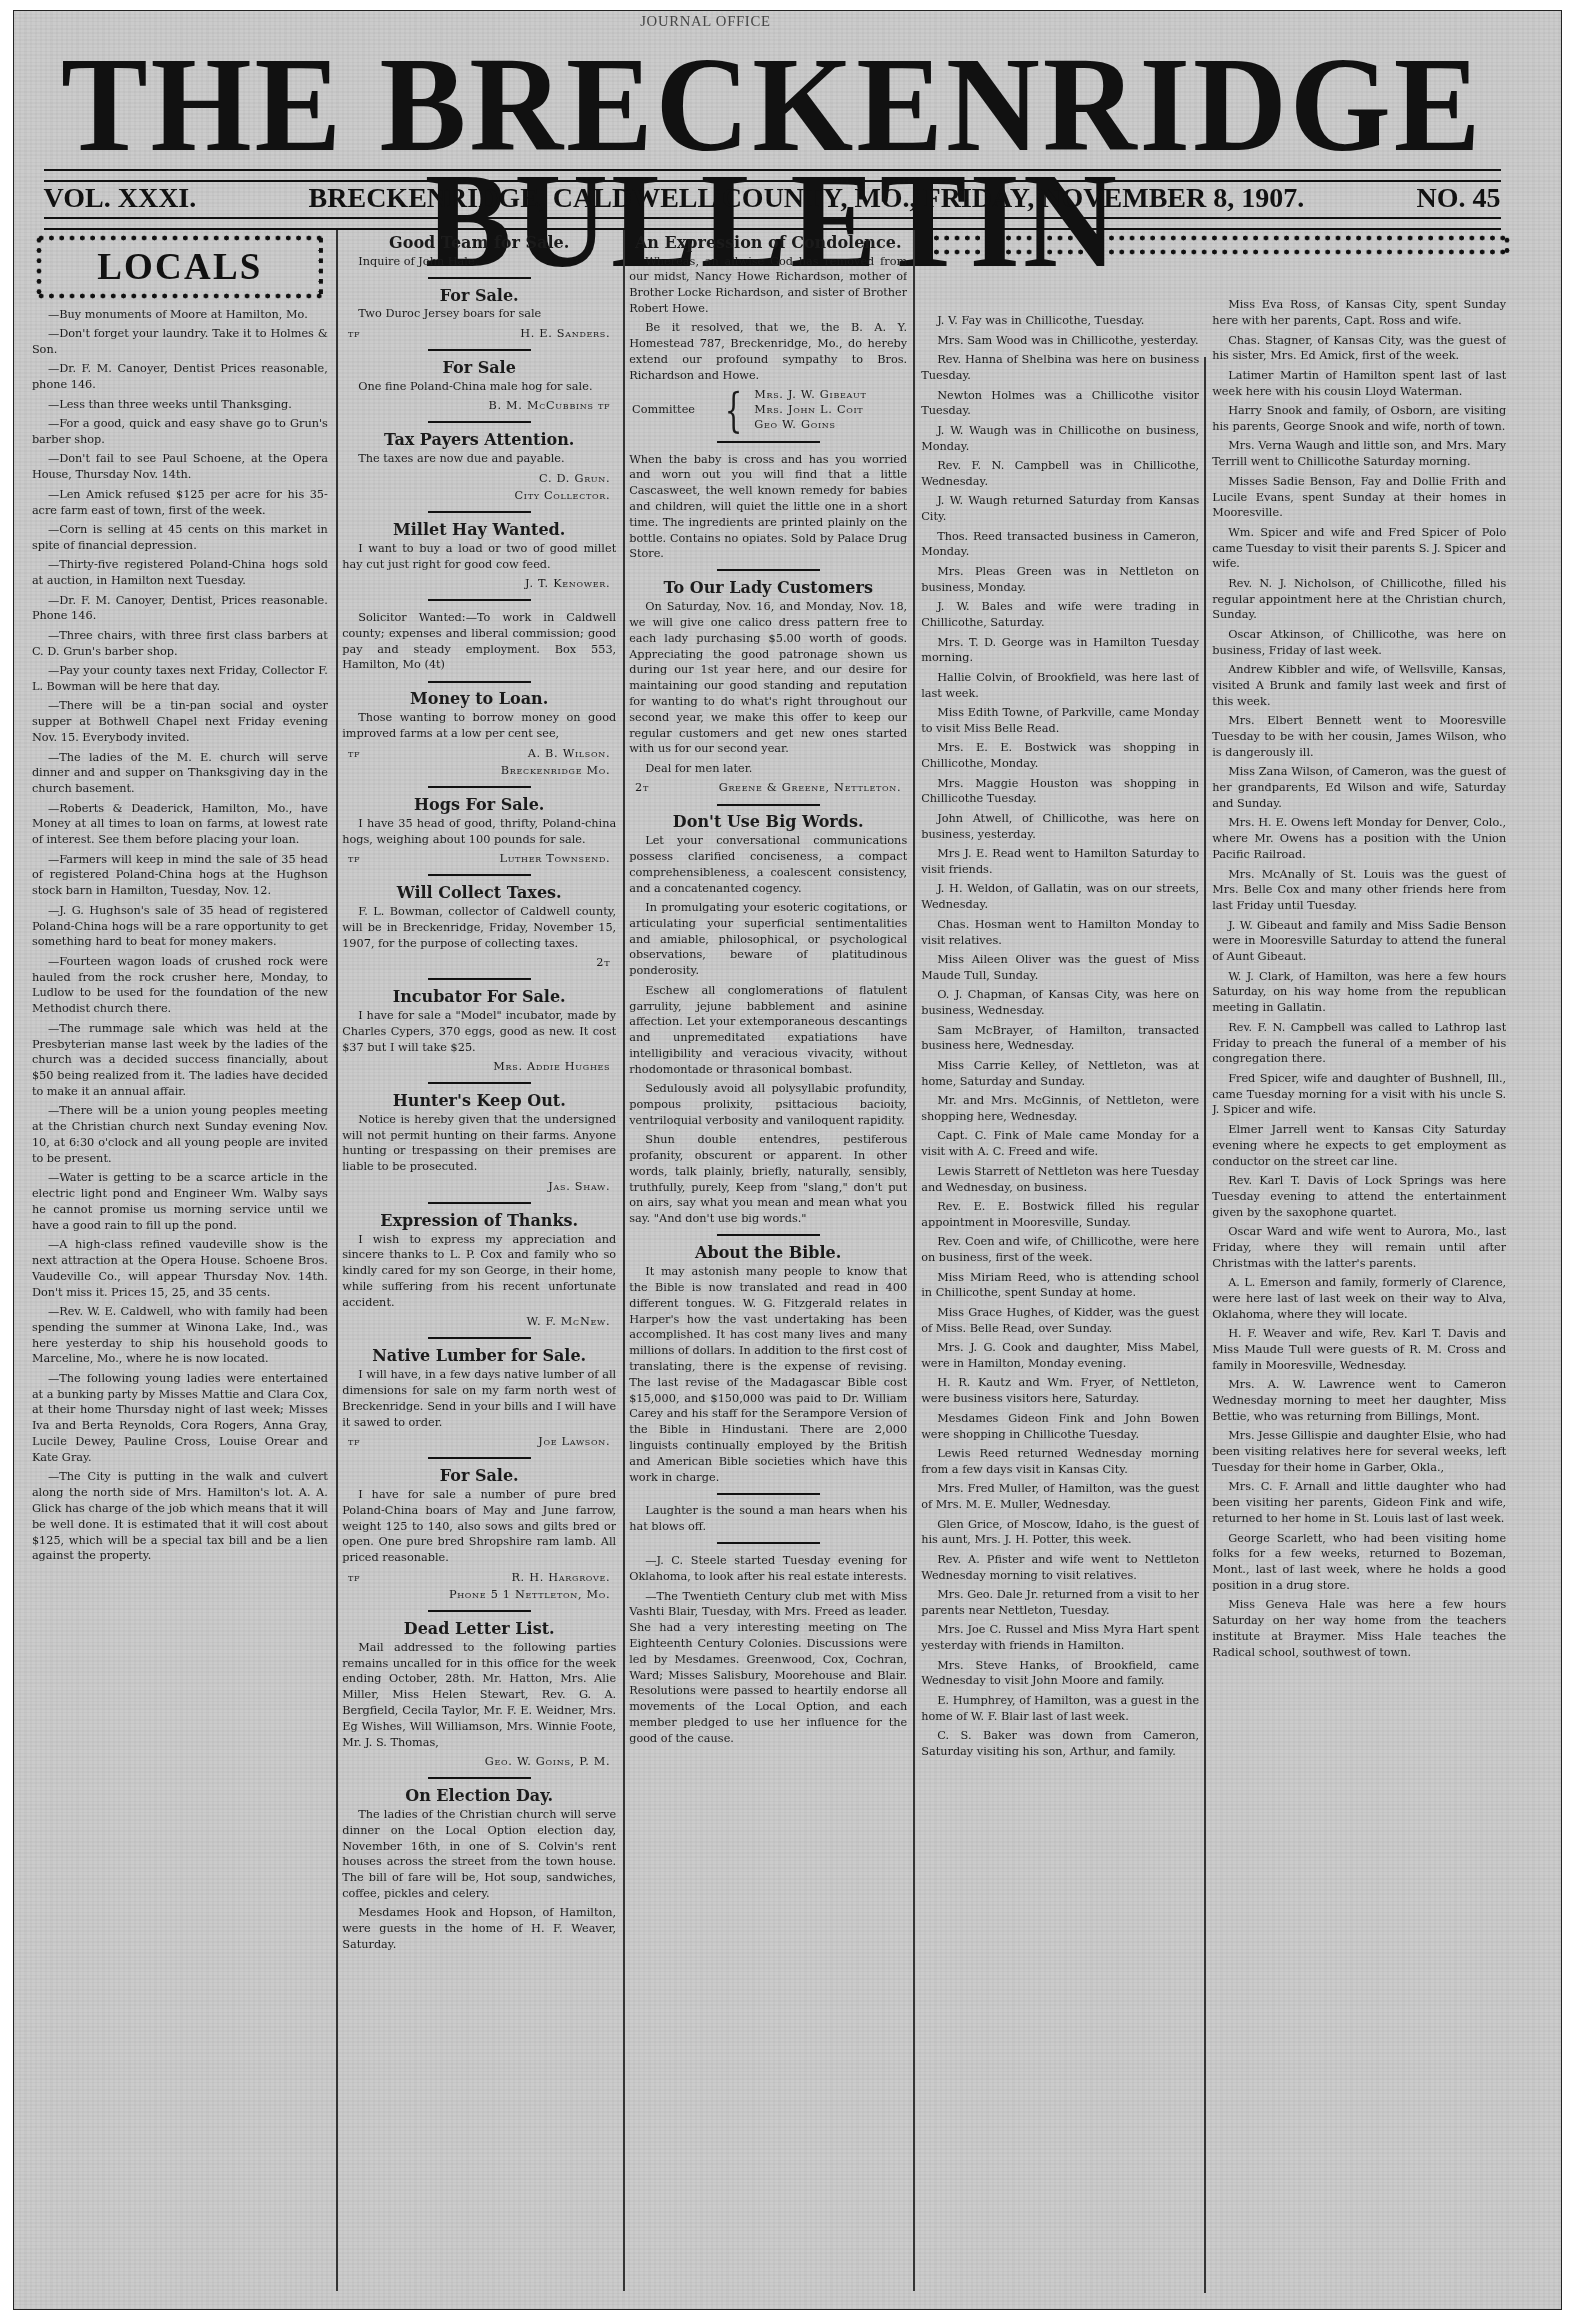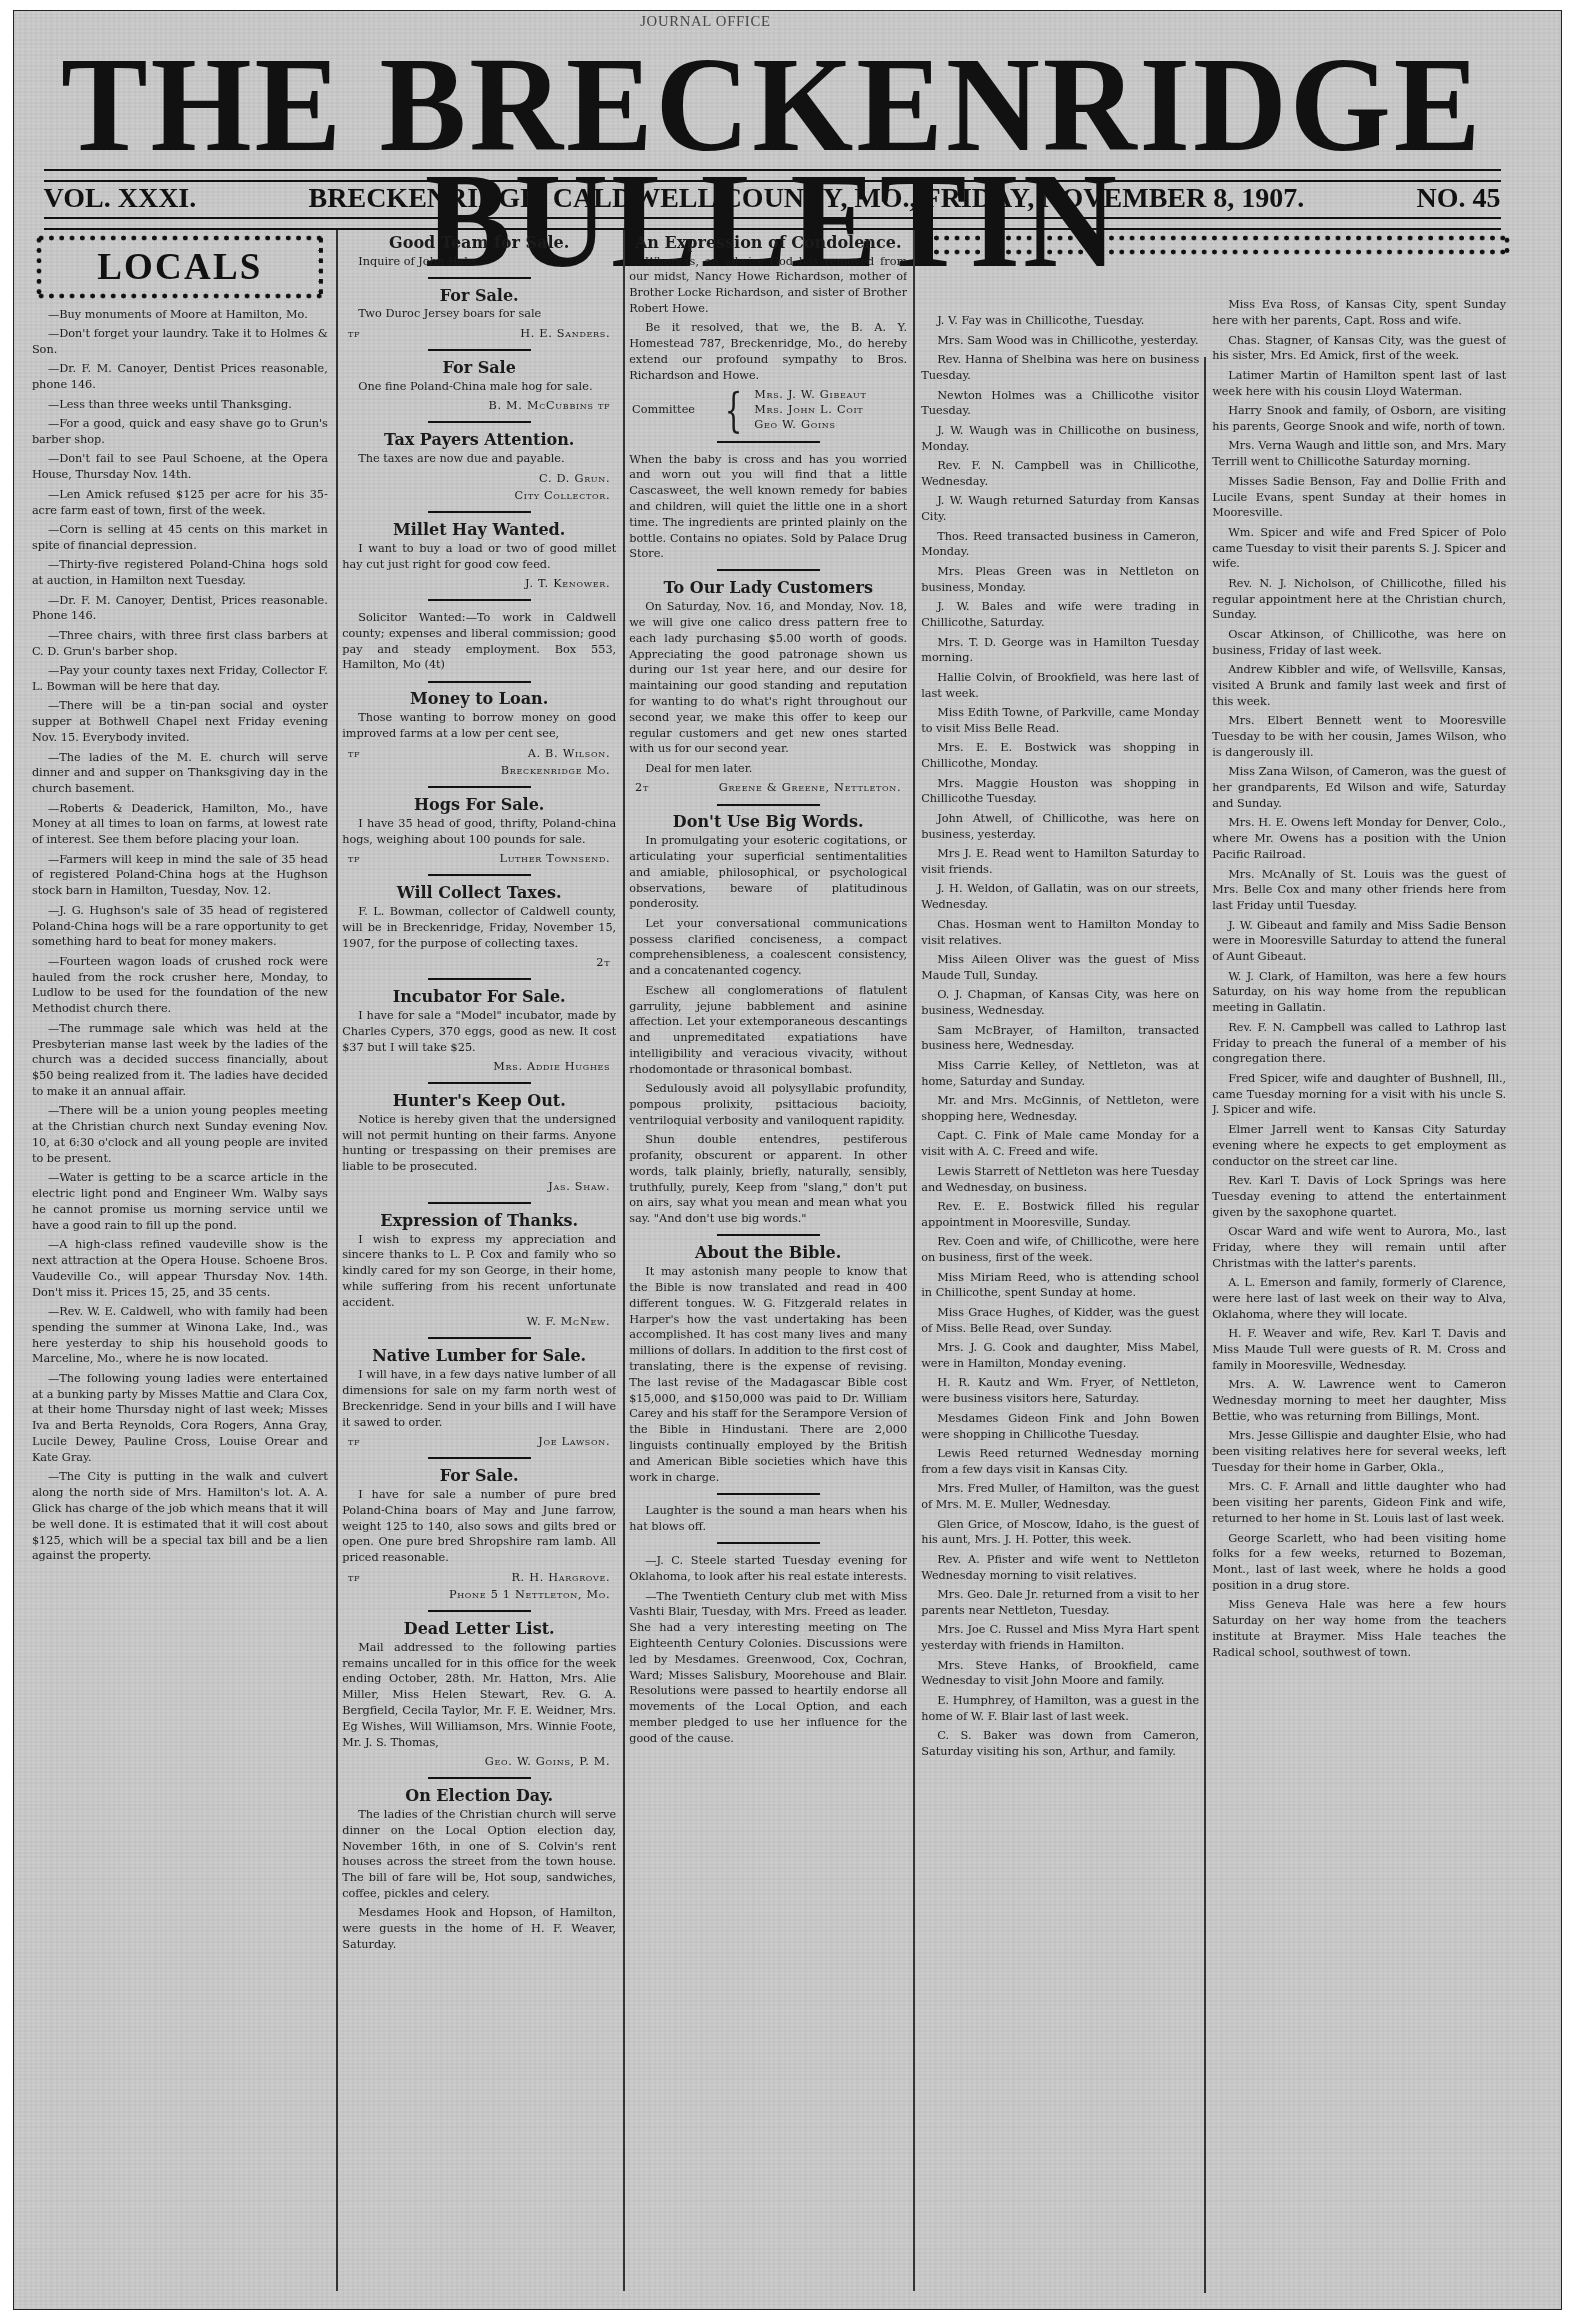--- a/index.html
+++ b/index.html
@@ -275,22 +275,22 @@
     <div class="short-rule"></div>
     <div class="head">To Our Lady Customers</div>
     <p>On Saturday, Nov. 16, and Monday, Nov. 18, we will give one calico dress pattern free to each lady purchasing $5.00 worth of goods. Appreciating the good patronage shown us during our 1st year here, and our desire for maintaining our good standing and reputation for wanting to do what's right throughout our second year, we make this offer to keep our regular customers and get new ones started with us for our second year.</p>
     <p>Deal for men later.</p>
     <div class="sig-row">
       <span>2t</span>
       <span>Greene &amp; Greene, Nettleton.</span>
     </div>
     <div class="short-rule"></div>
     <div class="head">Don't Use Big Words.</div>
+    <p>Let your conversational communications possess clarified conciseness, a compact comprehensibleness, a coalescent consistency, and a concatenanted cogency.</p>
     <p>In promulgating your esoteric cogitations, or articulating your superficial sentimentalities and amiable, philosophical, or psychological observations, beware of platitudinous ponderosity.</p>
-    <p>Let your conversational communications possess clarified conciseness, a compact comprehensibleness, a coalescent consistency, and a concatenanted cogency.</p>
     <p>Eschew all conglomerations of flatulent garrulity, jejune babblement and asinine affection. Let your extemporaneous descantings and unpremeditated expatiations have intelligibility and veracious vivacity, without rhodomontade or thrasonical bombast.</p>
     <p>Sedulously avoid all polysyllabic profundity, pompous prolixity, psittacious bacioity, ventriloquial verbosity and vaniloquent rapidity.</p>
     <p>Shun double entendres, pestiferous profanity, obscurent or apparent. In other words, talk plainly, briefly, naturally, sensibly, truthfully, purely, Keep from "slang," don't put on airs, say what you mean and mean what you say. "And don't use big words."</p>
     <div class="short-rule"></div>
     <div class="head">About the Bible.</div>
     <p>It may astonish many people to know that the Bible is now translated and read in 400 different tongues. W. G. Fitzgerald relates in Harper's how the vast undertaking has been accomplished. It has cost many lives and many millions of dollars. In addition to the first cost of translating, there is the expense of revising. The last revise of the Madagascar Bible cost $15,000, and $150,000 was paid to Dr. William Carey and his staff for the Serampore Version of the Bible in Hindustani. There are 2,000 linguists continually employed by the British and American Bible societies which have this work in charge.</p>
     <div class="short-rule"></div>
     <p>Laughter is the sound a man hears when his hat blows off.</p>
     <div class="short-rule"></div>
     <p>—J. C. Steele started Tuesday evening for Oklahoma, to look after his real estate interests.</p>

